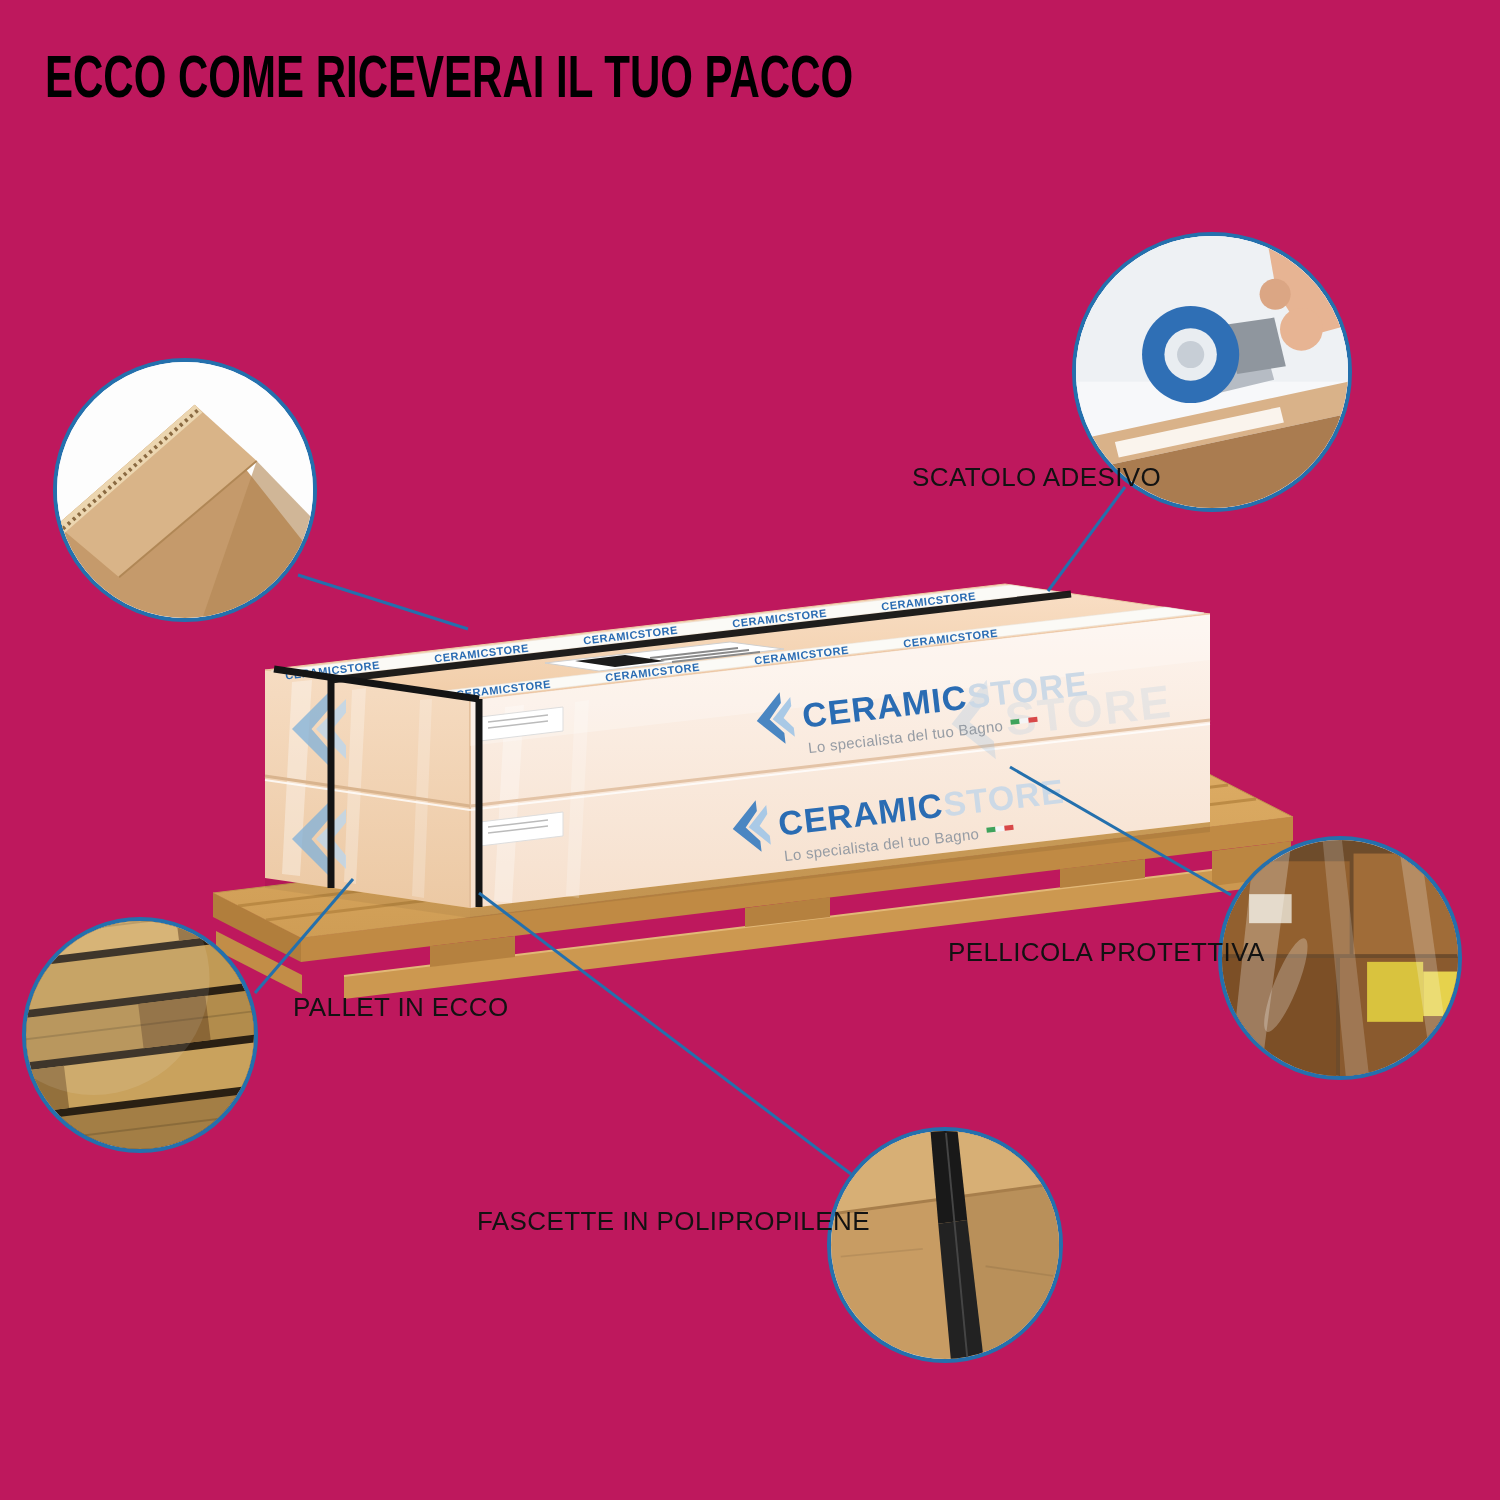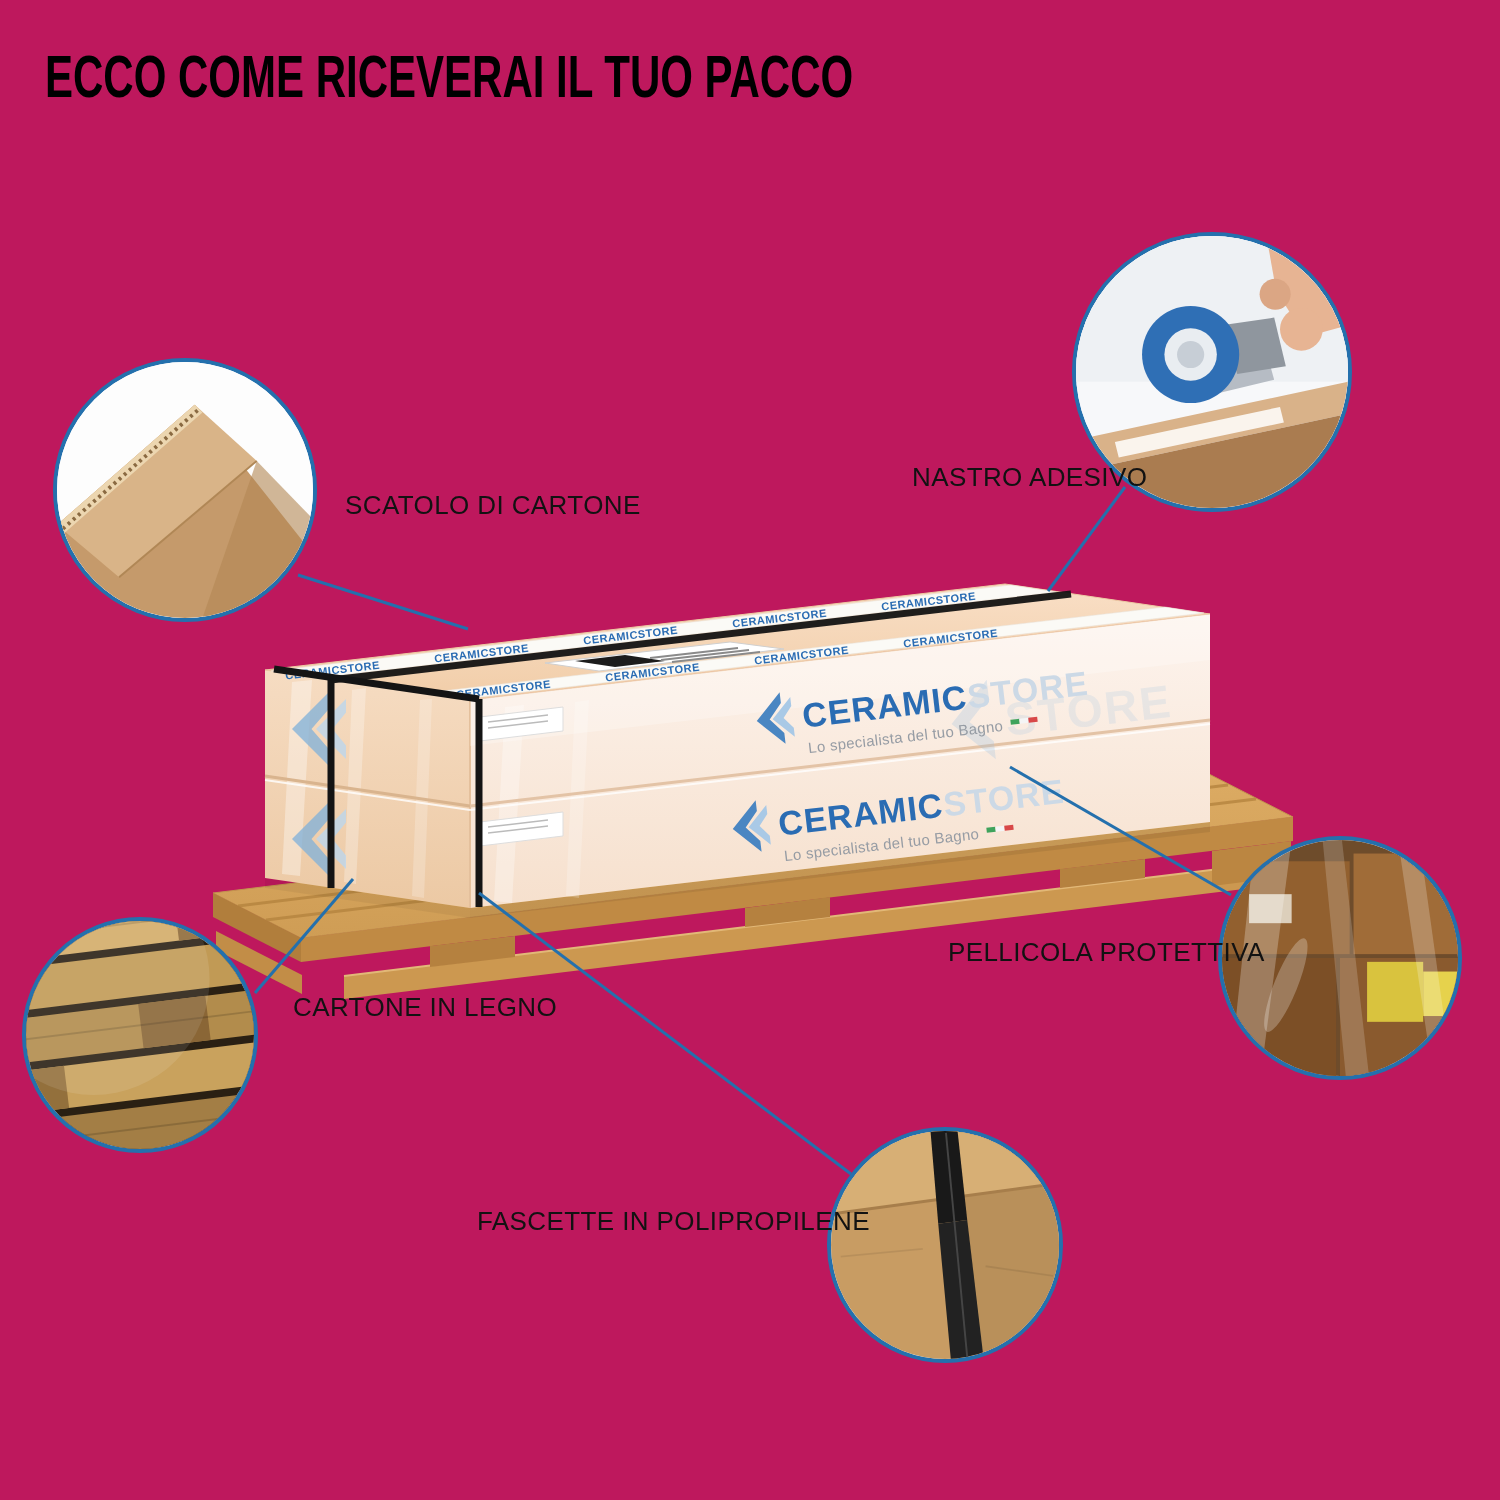--- a/index.html
+++ b/index.html
@@ -264,19 +264,18 @@
       <polygon points="0,0 236,0 236,54 0,86" fill="#d7af75"></polygon>
       <line x1="0" y1="86" x2="236" y2="54" stroke="#a77e4b" stroke-width="3"></line>
       <polygon points="103,0 131,0 141,92 111,96" fill="#191919"></polygon>
       <polygon points="111,96 141,92 158,236 124,236" fill="#222222"></polygon>
       <line x1="119" y1="2" x2="141" y2="234" stroke="#454545" stroke-width="2"></line>
       <line x1="10" y1="130" x2="95" y2="122" stroke="#000000" stroke-opacity=".08" stroke-width="2"></line>
       <line x1="160" y1="140" x2="230" y2="150" stroke="#000000" stroke-opacity=".08" stroke-width="2"></line>
     </svg>
   </div>
 
-  <div class="callout-label l-cardboard">SCATOLO DI CARTONE</div>
-  <div class="callout-label l-tape">NASTRO ADESIVO</div>
-  <div class="callout-label l-pallet">CARTONE IN LEGNO</div>
+  <div class="callout-label l-tape">SCATOLO ADESIVO</div>
+  <div class="callout-label l-pallet">PALLET IN ECCO</div>
   <div class="callout-label l-straps">FASCETTE IN POLIPROPILENE</div>
   <div class="callout-label l-film">PELLICOLA PROTETTIVA</div>
 
 </div>
 
 </body></html>

